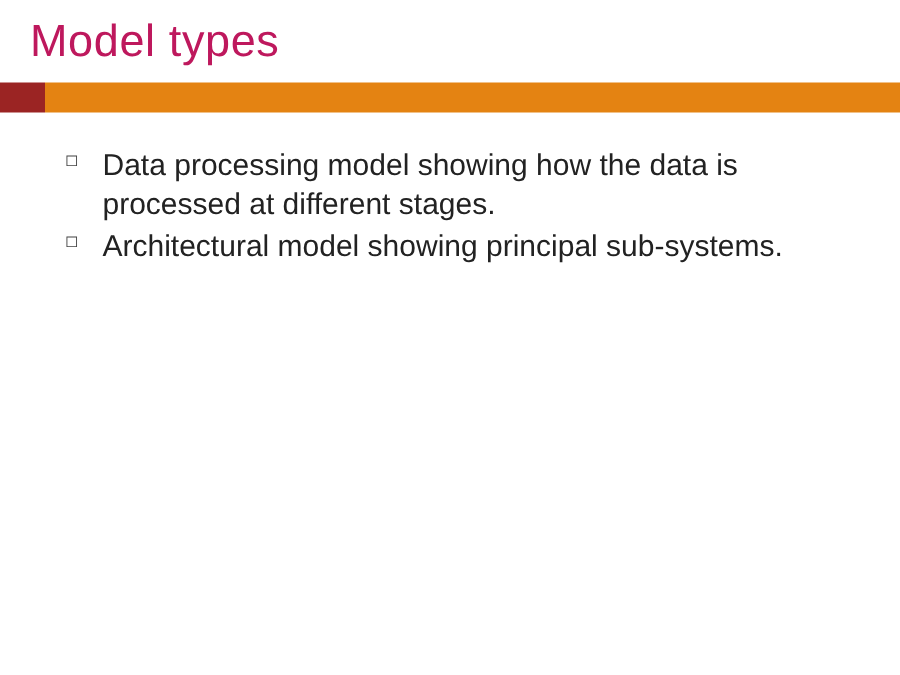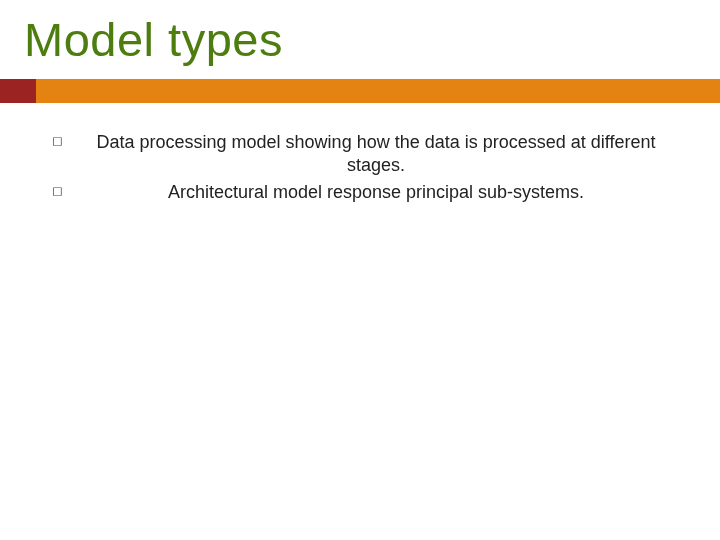--- a/index.html
+++ b/index.html
@@ -11,22 +11,22 @@
     font-family: Arial, Helvetica, sans-serif;
     overflow: hidden;
   }
   .slide {
     position: relative;
     width: 720px;
     height: 540px;
     box-sizing: border-box;
   }
   .title {
-    font-size: 47px;
-    color: #4d7c0f;
+    font-size: 36px;
+    color: #be185d;
     padding: 12px 0 12px 24px;
     font-weight: normal;
     letter-spacing: 0.5px;
   }
   .bar-row {
     display: flex;
     width: 100%;
     height: 24px;
   }
   .bar-left {
@@ -43,25 +43,24 @@
     padding: 28px 50px 0 48px;
   }
   ul.bullets {
     list-style: none;
     margin: 0;
     padding: 0;
   }
   ul.bullets > li {
     position: relative;
     padding-left: 34px;
-    font-size: 18px;
+    font-size: 24px;
     line-height: 1.28;
     color: #222;
     margin-bottom: 4px;
-    text-align: center;
   }
   ul.bullets > li::before {
     content: "◻";
     position: absolute;
     left: 4px;
     top: 2px;
     font-size: 13px;
     color: #444;
   }
   .item-text { display: inline; }
@@ -74,17 +73,17 @@
   <div class="title">Model types</div>
 
   <div class="bar-row">
     <div class="bar-left"></div>
     <div class="bar-right"></div>
   </div>
 
   <div class="content">
     <ul class="bullets">
       <li><span class="item-text">Data processing model showing how the data is processed at different stages.</span></li>
-      <li><span class="item-text">Architectural model response principal sub-systems.</span></li>
+      <li><span class="item-text">Architectural model showing principal sub-systems.</span></li>
     </ul>
   </div>
 
 </div>
 
 </body></html>

